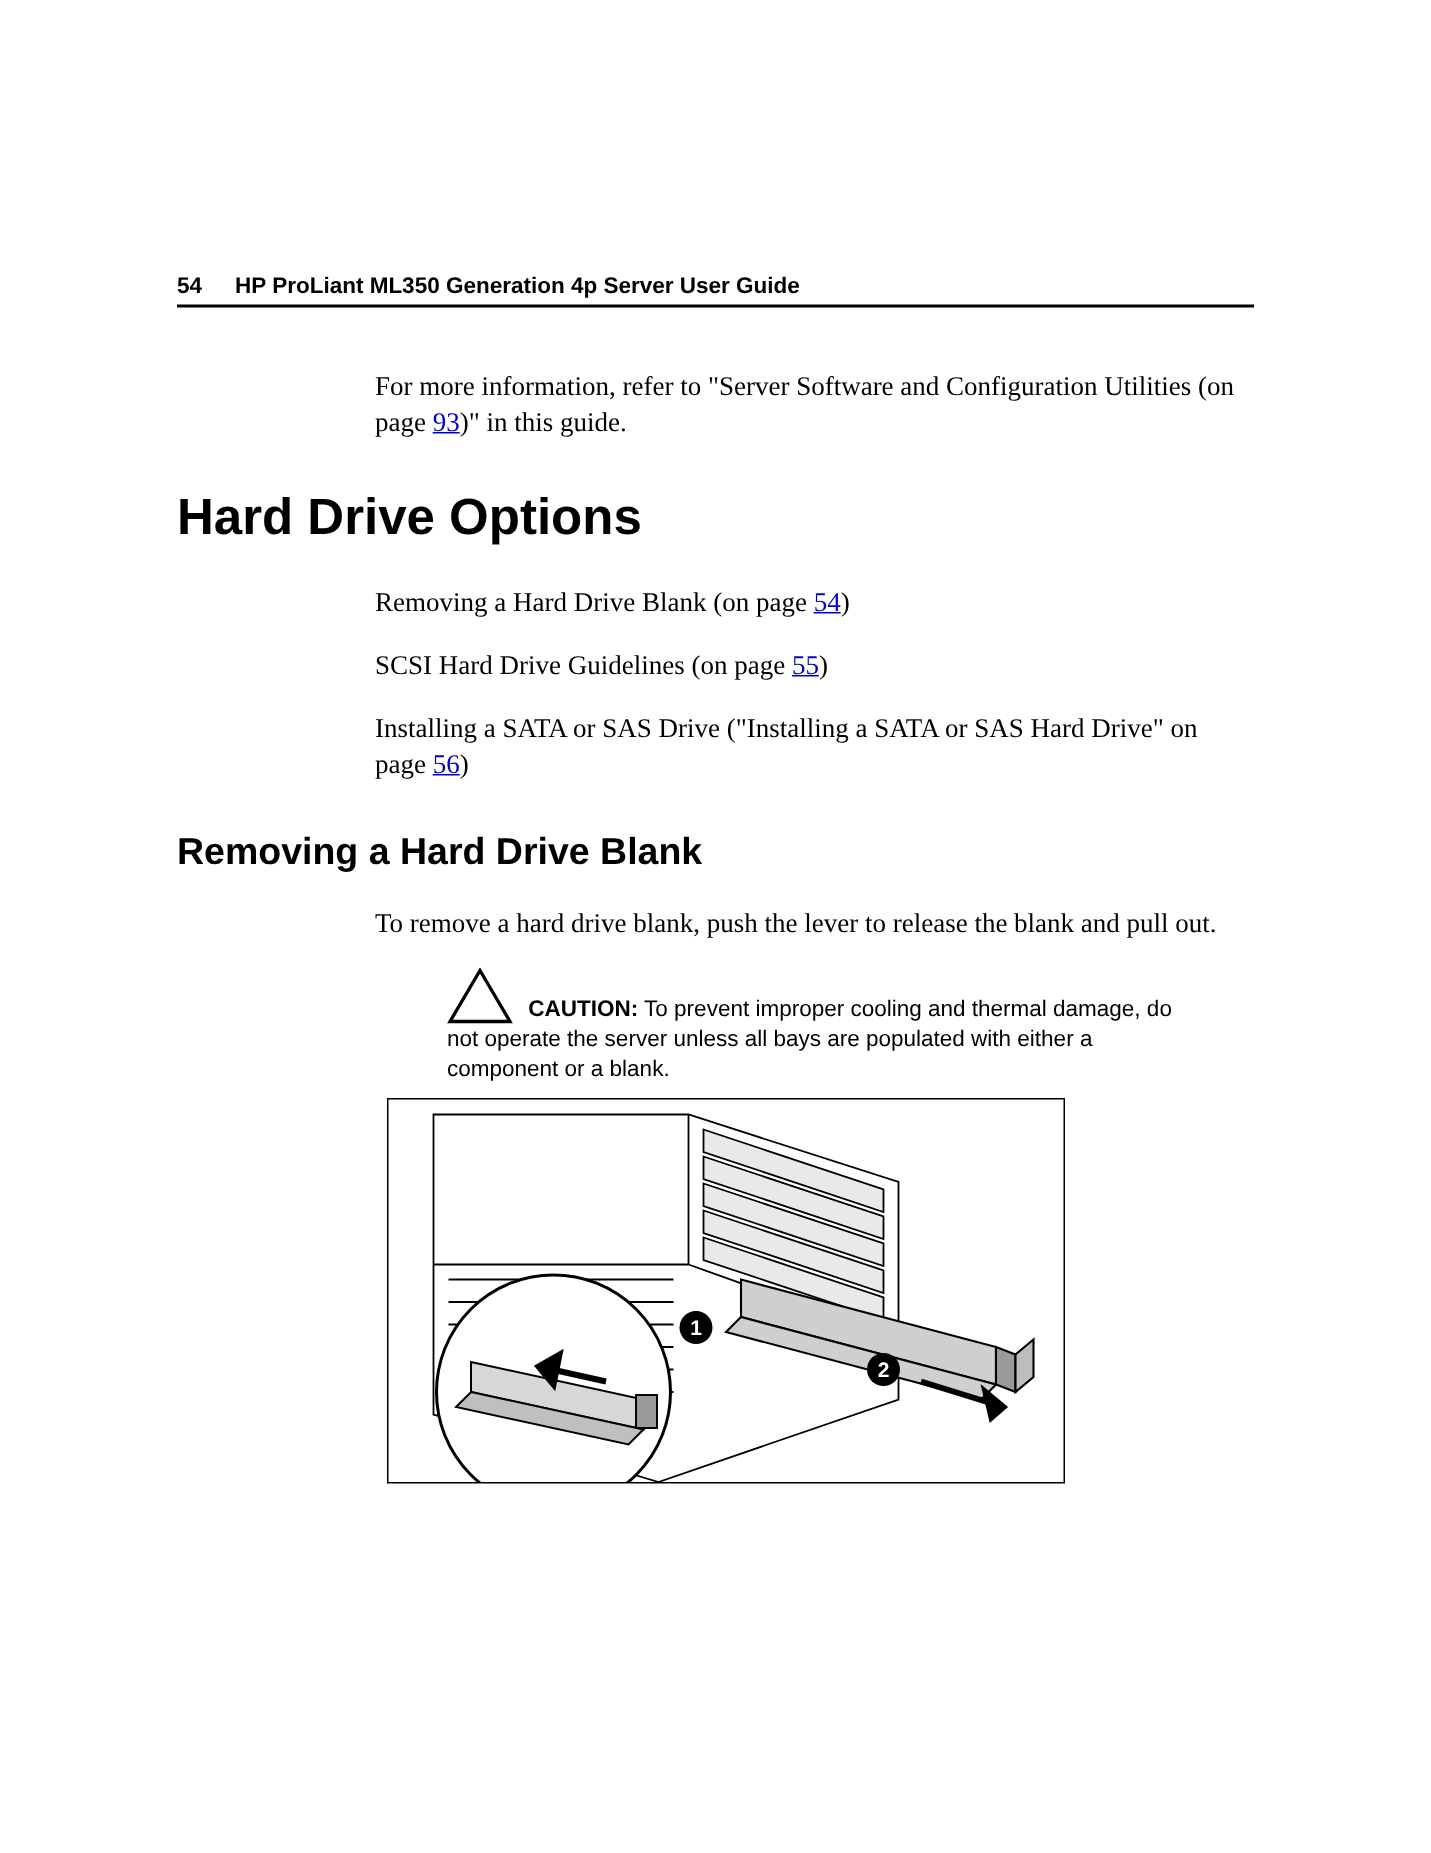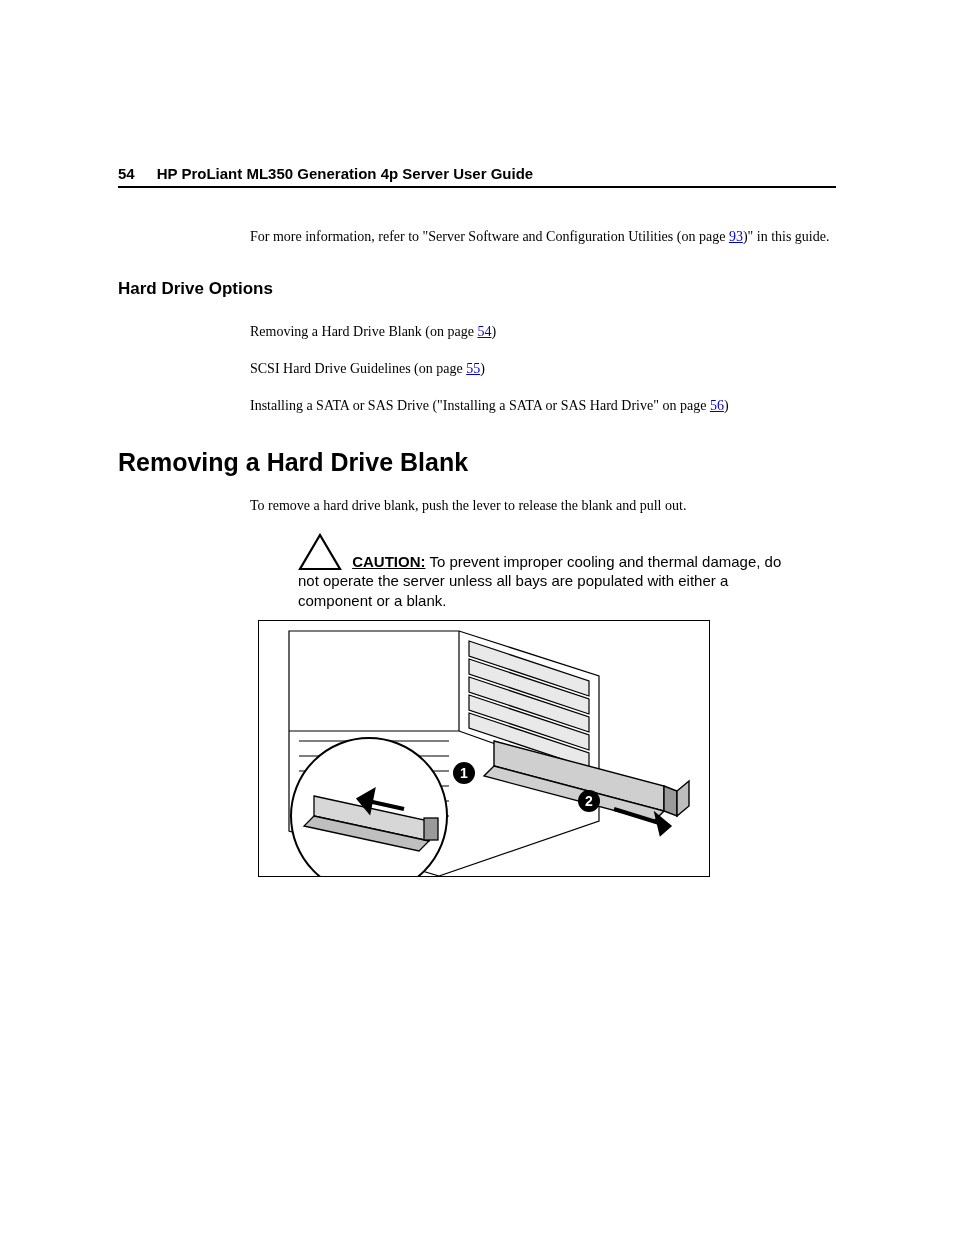--- a/index.html
+++ b/index.html
@@ -6,48 +6,49 @@
     margin: 0;
     padding: 0;
     background: #fff;
     font-family: "Times New Roman", Times, serif;
     color: #000;
     width: 954px;
   }
   .page {
     padding: 165px 118px 80px 118px;
     box-sizing: border-box;
+    margin-top: 17px;
   }
   .running-head {
     font-family: Arial, Helvetica, sans-serif;
     font-weight: bold;
     font-size: 15px;
     border-bottom: 2px solid #000;
     padding-bottom: 4px;
     margin-bottom: 40px;
   }
   .running-head .pagenum {
     display: inline-block;
     margin-right: 22px;
   }
   .body-indent {
     margin-left: 132px;
   }
   .para {
-    font-size: 14px;
+    font-size: 18px;
     line-height: 1.35;
     margin-bottom: 18px;
   }
   .para.last-before-heading {
     margin-bottom: 32px;
   }
   h1.section-title {
     font-family: Arial, Helvetica, sans-serif;
     font-weight: bold;
-    font-size: 17px;
+    font-size: 34px;
     margin: 0 0 24px 0;
   }
   h2.subsection-title {
     font-family: Arial, Helvetica, sans-serif;
     font-weight: bold;
     font-size: 25px;
     margin: 18px 0 20px 0;
   }
   a.xref {
     color: #0000cc;
@@ -60,21 +61,21 @@
     font-size: 15px;
     line-height: 1.3;
     margin-bottom: 10px;
   }
   .caution-row .tri {
     display: inline-block;
     vertical-align: bottom;
     margin-right: 6px;
   }
   .caution-row svg { display: block; }
-  .caution-label { font-weight: bold; text-decoration: underline; }
+  .caution-label { font-weight: bold; }
   .note-label { font-weight: bold; }
   .figure {
     margin-left: 140px;
     margin-top: 4px;
     margin-bottom: 14px;
   }
   .figure-frame {
     width: 450px;
     height: 255px;
     border: 1.5px solid #000;

